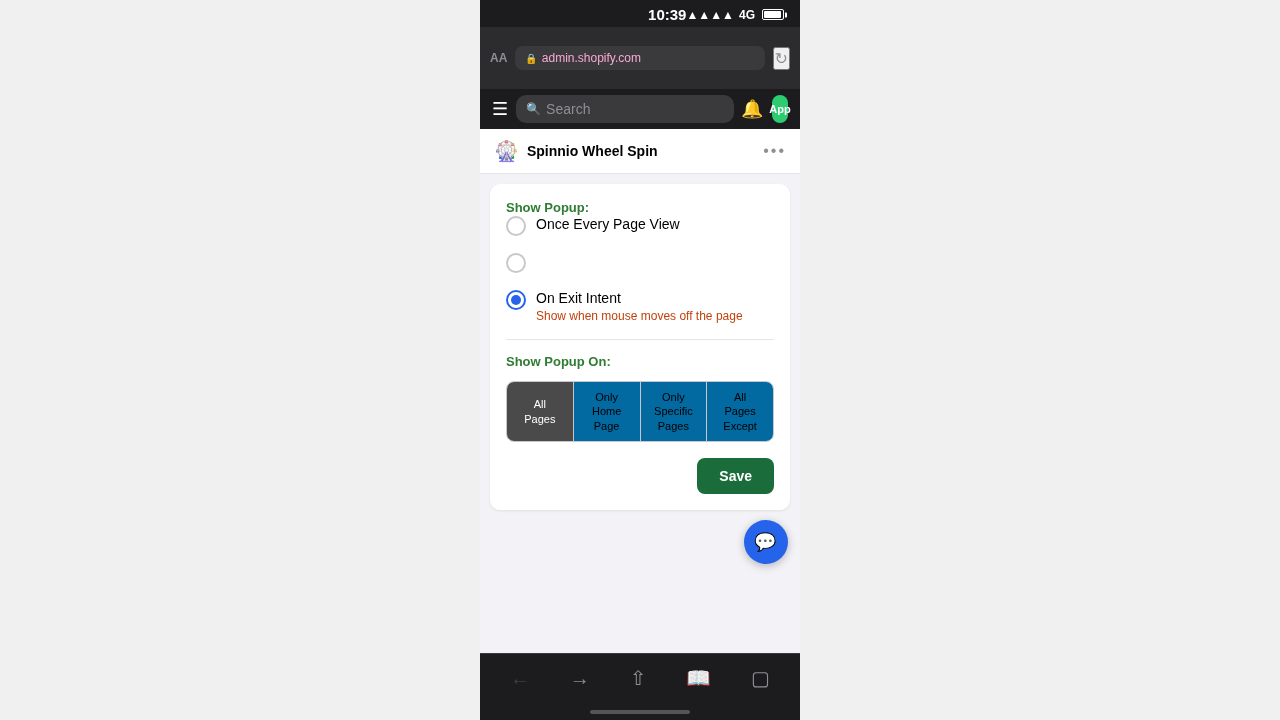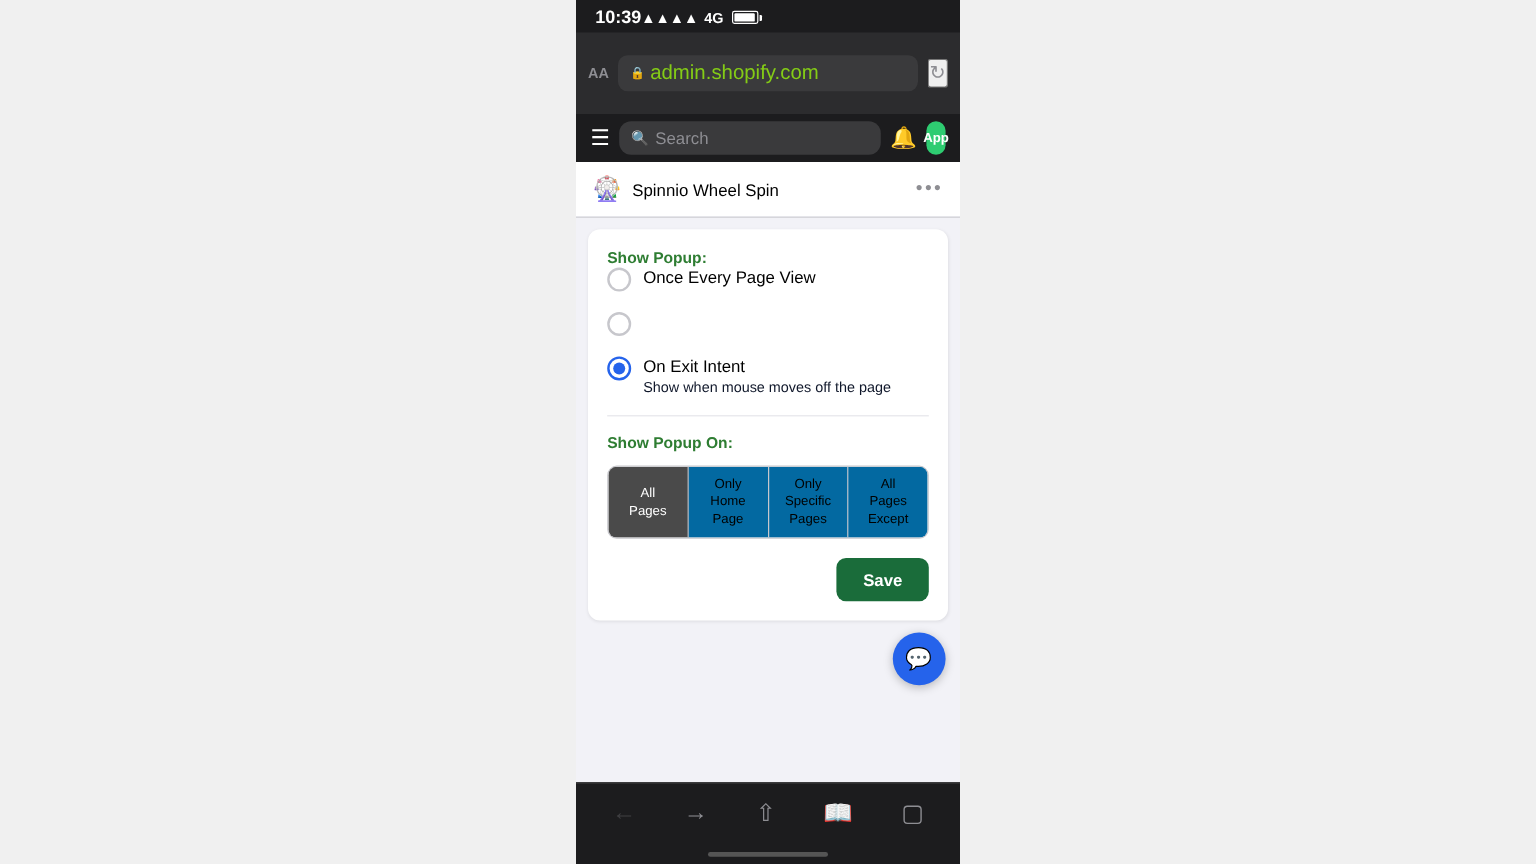--- a/index.html
+++ b/index.html
@@ -22,21 +22,21 @@
       display: flex;
       flex-direction: column;
       position: relative;
     }
 
     
     .status-bar {
       background: #1c1c1e;
       color: white;
       display: flex;
-      justify-content: flex-start;
+      justify-content: flex-end;
       align-items: center;
       padding: 6px 16px 4px 16px;
       font-size: 15px;
       font-weight: 600;
       flex-shrink: 0;
     }
     .status-time { font-weight: 700; }
     .status-icons {
       display: flex;
       align-items: center;
@@ -91,21 +91,21 @@
     .url-field {
       flex: 1;
       background: #3a3a3c;
       border-radius: 8px;
       padding: 5px 10px;
       display: flex;
       align-items: center;
       gap: 4px;
     }
     .lock-icon { color: #8e8e93; font-size: 10px; }
-    .url-text { color: #84cc16; font-size: 17px; }
+    .url-text { color: #f9a8d4; font-size: 12px; }
     .reload-btn { color: #8e8e93; font-size: 16px; }
 
     
     .browser-nav {
       background: #1c1c1e;
       display: flex;
       align-items: center;
       justify-content: space-between;
       padding: 6px 12px;
       gap: 8px;
@@ -154,21 +154,21 @@
       padding: 10px 14px;
       border-bottom: 1px solid #e5e5ea;
       flex-shrink: 0;
     }
     .app-logo {
       display: flex;
       align-items: center;
       gap: 8px;
     }
     .logo-emoji { font-size: 20px; }
-    .app-name { font-size: 14px; font-weight: 400; color: #000; }
+    .app-name { font-size: 14px; font-weight: 700; color: #000; }
 
     
     .main-content {
       flex: 1;
       background: #f2f2f7;
       overflow-y: auto;
       display: flex;
       flex-direction: column;
     }
 
@@ -219,21 +219,21 @@
       background: #2563eb;
     }
 
     .radio-label {
       font-size: 14px;
       color: #000;
       line-height: 1.3;
     }
     .radio-sublabel {
       font-size: 12px;
-      color: #0f172a;
+      color: #c2410c;
       margin-top: 2px;
     }
 
     .divider {
       height: 1px;
       background: #e5e5ea;
       margin: 14px 0;
     }
 
     .popup-on-label {

